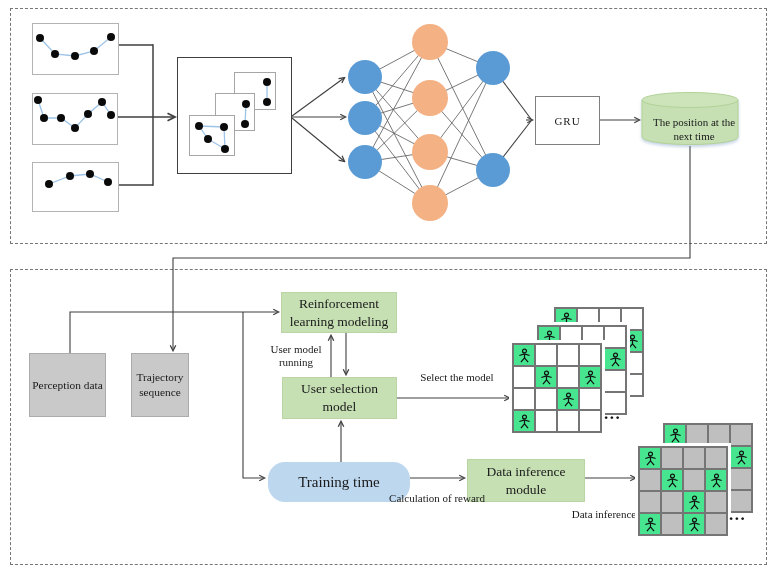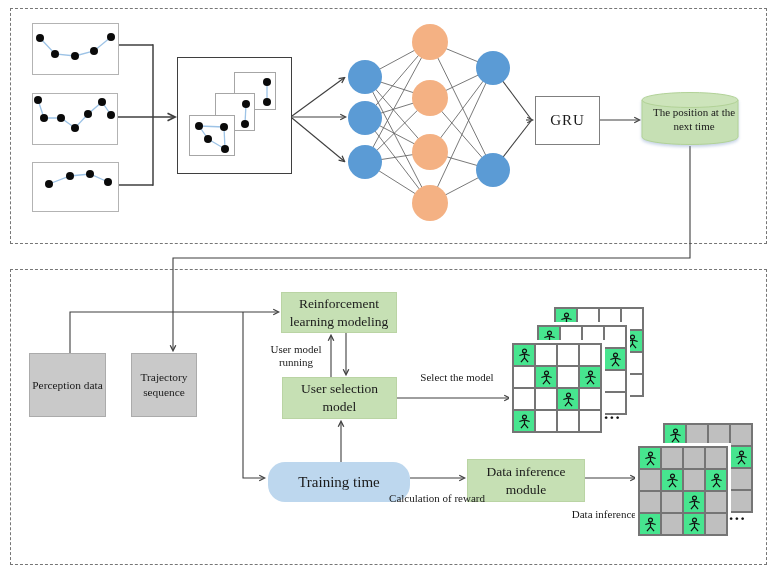--- a/index.html
+++ b/index.html
@@ -5,21 +5,21 @@
 html,body{margin:0;padding:0;background:#fff;}
 #stage{position:relative;width:781px;height:577px;background:#fff;font-family:"Liberation Serif",serif;color:#1a1a1a;overflow:hidden;}
 .abs{position:absolute;}
 .dashed{position:absolute;border:1.5px dashed #767676;box-sizing:border-box;}
 .plotbox{position:absolute;border:1px solid #b3b3b3;background:#fff;}
 .bigbox{position:absolute;border:1.5px solid #3f3f3f;background:#fff;box-sizing:border-box;}
 .frame{position:absolute;border:1px solid #a6a6a6;background:#fff;box-sizing:border-box;}
 .graybox{position:absolute;background:var(--gray-box);border:1px solid #ababab;box-sizing:border-box;display:flex;align-items:center;justify-content:center;text-align:center;font-size:11.4px;line-height:1.3;white-space:pre-line;}
 .greenbox{position:absolute;background:var(--green-box);border:1px solid #bad4a4;box-sizing:border-box;display:flex;align-items:center;justify-content:center;text-align:center;font-size:13.5px;line-height:1.3;white-space:pre-line;}
 .bluebox{position:absolute;background:var(--blue-box);border-radius:17px;display:flex;align-items:center;justify-content:center;font-size:15px;}
-.gru{position:absolute;border:1.2px solid #7f7f7f;background:#fff;box-sizing:border-box;display:flex;align-items:center;justify-content:center;font-size:15px;letter-spacing:1px;}
+.gru{position:absolute;border:1.2px solid #7f7f7f;background:#fff;box-sizing:border-box;display:flex;align-items:center;justify-content:center;font-size:11px;letter-spacing:1px;}
 .lbl{position:absolute;font-size:11px;line-height:1.18;text-align:center;white-space:pre-line;}
 .cyl-label{position:absolute;font-size:11px;line-height:1.3;text-align:center;white-space:pre-line;}
 .sheet{position:absolute;display:grid;border:1px solid #757575;box-shadow:0 0 0 3px #fff;background:#fff;}
 .cell{box-sizing:border-box;border:1px solid #757575;display:flex;align-items:center;justify-content:center;}
 .dots{position:absolute;font-weight:bold;font-size:17px;letter-spacing:1.5px;z-index:10;color:#111;}
 svg{display:block;}
 </style>
 </head>
 <body>
 
@@ -93,27 +93,27 @@
     </svg>
 
   <div class="gru" style="left:535px;top:96px;width:65px;height:49px">
     <span>GRU</span>
   </div>
 
   <svg class="abs" style="left:640px;top:90px;filter:drop-shadow(0 2px 1.5px rgba(130,160,200,0.45))" width="100" height="62">
     <path d="M2,10 L2,47 A48,7.5 0 0 0 98,47 L98,10" fill="#c6e0b4" stroke="#b2d297" stroke-width="1"></path>
     <ellipse cx="50" cy="10" rx="48" ry="7.5" fill="#cde4bb" stroke="#b2d297" stroke-width="1"></ellipse>
   </svg>
-  <div class="cyl-label" style="left:644px;top:105px;width:100px">The position at the
+  <div class="cyl-label" style="left:644px;top:115px;width:100px">The position at the
 next time</div>
 
   <div class="graybox" style="left:29px;top:353px;width:77px;height:64px">
     <span>Perception data</span>
   </div>
-  <div class="graybox" style="left:131px;top:353px;width:66px;height:64px">
+  <div class="graybox" style="left:131px;top:353px;width:58px;height:64px">
     <span>Trajectory
 sequence</span>
   </div>
 
   <div class="greenbox" style="left:282px;top:377px;width:115px;height:42px">
     <span>User selection
 model</span>
   </div>
   <div class="greenbox" style="left:281px;top:292px;width:116px;height:41px">
     <span>Reinforcement

